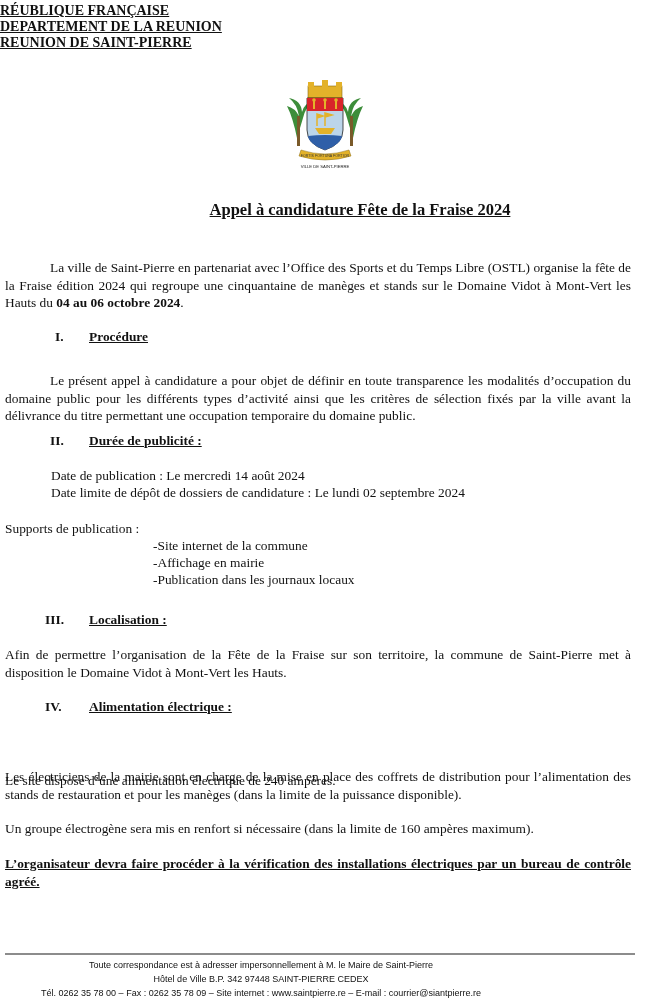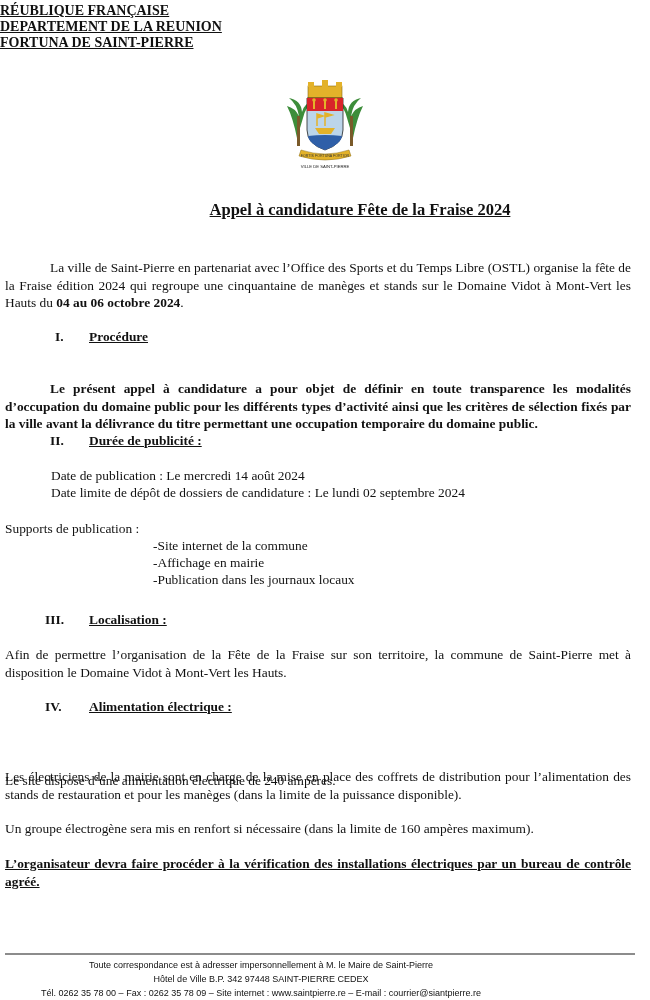--- a/index.html
+++ b/index.html
@@ -21,21 +21,21 @@
     .bold { font-weight: bold; }
     .ul { text-decoration: underline; }
     .footer-rule { position: absolute; left: 5px; width: 630px; top: 953px; height: 2px; background: #8c8c8c; }
     .footer { position: absolute; left: 0; width: 522px; text-align: center; font-family: "Liberation Sans", "DejaVu Sans", sans-serif; font-size: 9px; line-height: 14px; }
   </style>
 </head>
 <body>
 
 <div class="hdr" style="top:3px;"><span>RÉUBLIQUE FRANÇAISE</span></div>
 <div class="hdr" style="top:19px;"><span>DEPARTEMENT DE LA REUNION</span></div>
-<div class="hdr" style="top:35px;"><span>FORTUNA DE SAINT-PIERRE</span></div>
+<div class="hdr" style="top:35px;"><span>REUNION DE SAINT-PIERRE</span></div>
 
 <svg class="crest" viewBox="0 0 100 92">
 
   <g fill="#3d8d3a">
     <path d="M22 60 Q18 40 12 28 Q20 30 24 38 Q22 26 14 20 Q26 22 27 34 Q30 24 38 24 Q30 30 28 40 Z"></path>
     <rect x="22" y="38" width="3" height="30" fill="#7a5a2a"></rect>
   </g>
   <g fill="#3d8d3a">
     <path d="M78 60 Q82 40 88 28 Q80 30 76 38 Q78 26 86 20 Q74 22 73 34 Q70 24 62 24 Q70 30 72 40 Z"></path>
     <rect x="75" y="38" width="3" height="30" fill="#7a5a2a"></rect>
@@ -70,21 +70,21 @@
 </svg>
 
 <div class="title">Appel à candidature Fête de la Fraise 2024</div>
 
 <div class="p indent" style="top:259px;"><span>La ville de Saint-Pierre en partenariat avec l’Office des Sports et du Temps Libre (OSTL) organise la fête de la Fraise édition 2024 qui regroupe une cinquantaine de manèges et stands sur le Domaine Vidot à Mont-Vert les Hauts du </span><span class="bold">04 au 06 octobre 2024</span><span>.</span></div>
 
 <div class="sec" style="top:328px; left:55px;">
   <span class="num">I.</span>
   <span class="lbl" style="left:34px;">Procédure</span>
 </div>
-<div class="p indent" style="top:380px;font-weight:bold;">Le présent appel à candidature a pour objet de définir en toute transparence les modalités d’occupation du domaine public pour les différents types d’activité ainsi que les critères de sélection fixés par la ville avant la délivrance du titre permettant une occupation temporaire du domaine public.</div>
+<div class="p indent" style="top:372px;">Le présent appel à candidature a pour objet de définir en toute transparence les modalités d’occupation du domaine public pour les différents types d’activité ainsi que les critères de sélection fixés par la ville avant la délivrance du titre permettant une occupation temporaire du domaine public.</div>
 
 <div class="sec" style="top:432px; left:50px;">
   <span class="num">II.</span>
   <span class="lbl" style="left:39px;">Durée de publicité :</span>
 </div>
 <div class="line" style="top:467px; left:51px;">Date de publication : Le mercredi 14 août 2024</div>
 <div class="line" style="top:484px; left:51px;">Date limite de dépôt de dossiers de candidature : Le lundi 02 septembre 2024</div>
 <div class="line" style="top:520px; left:5px;">Supports de publication :</div>
 <div class="line" style="top:537px; left:153px;">-Site internet de la commune</div>
 <div class="line" style="top:554px; left:153px;">-Affichage en mairie</div>

